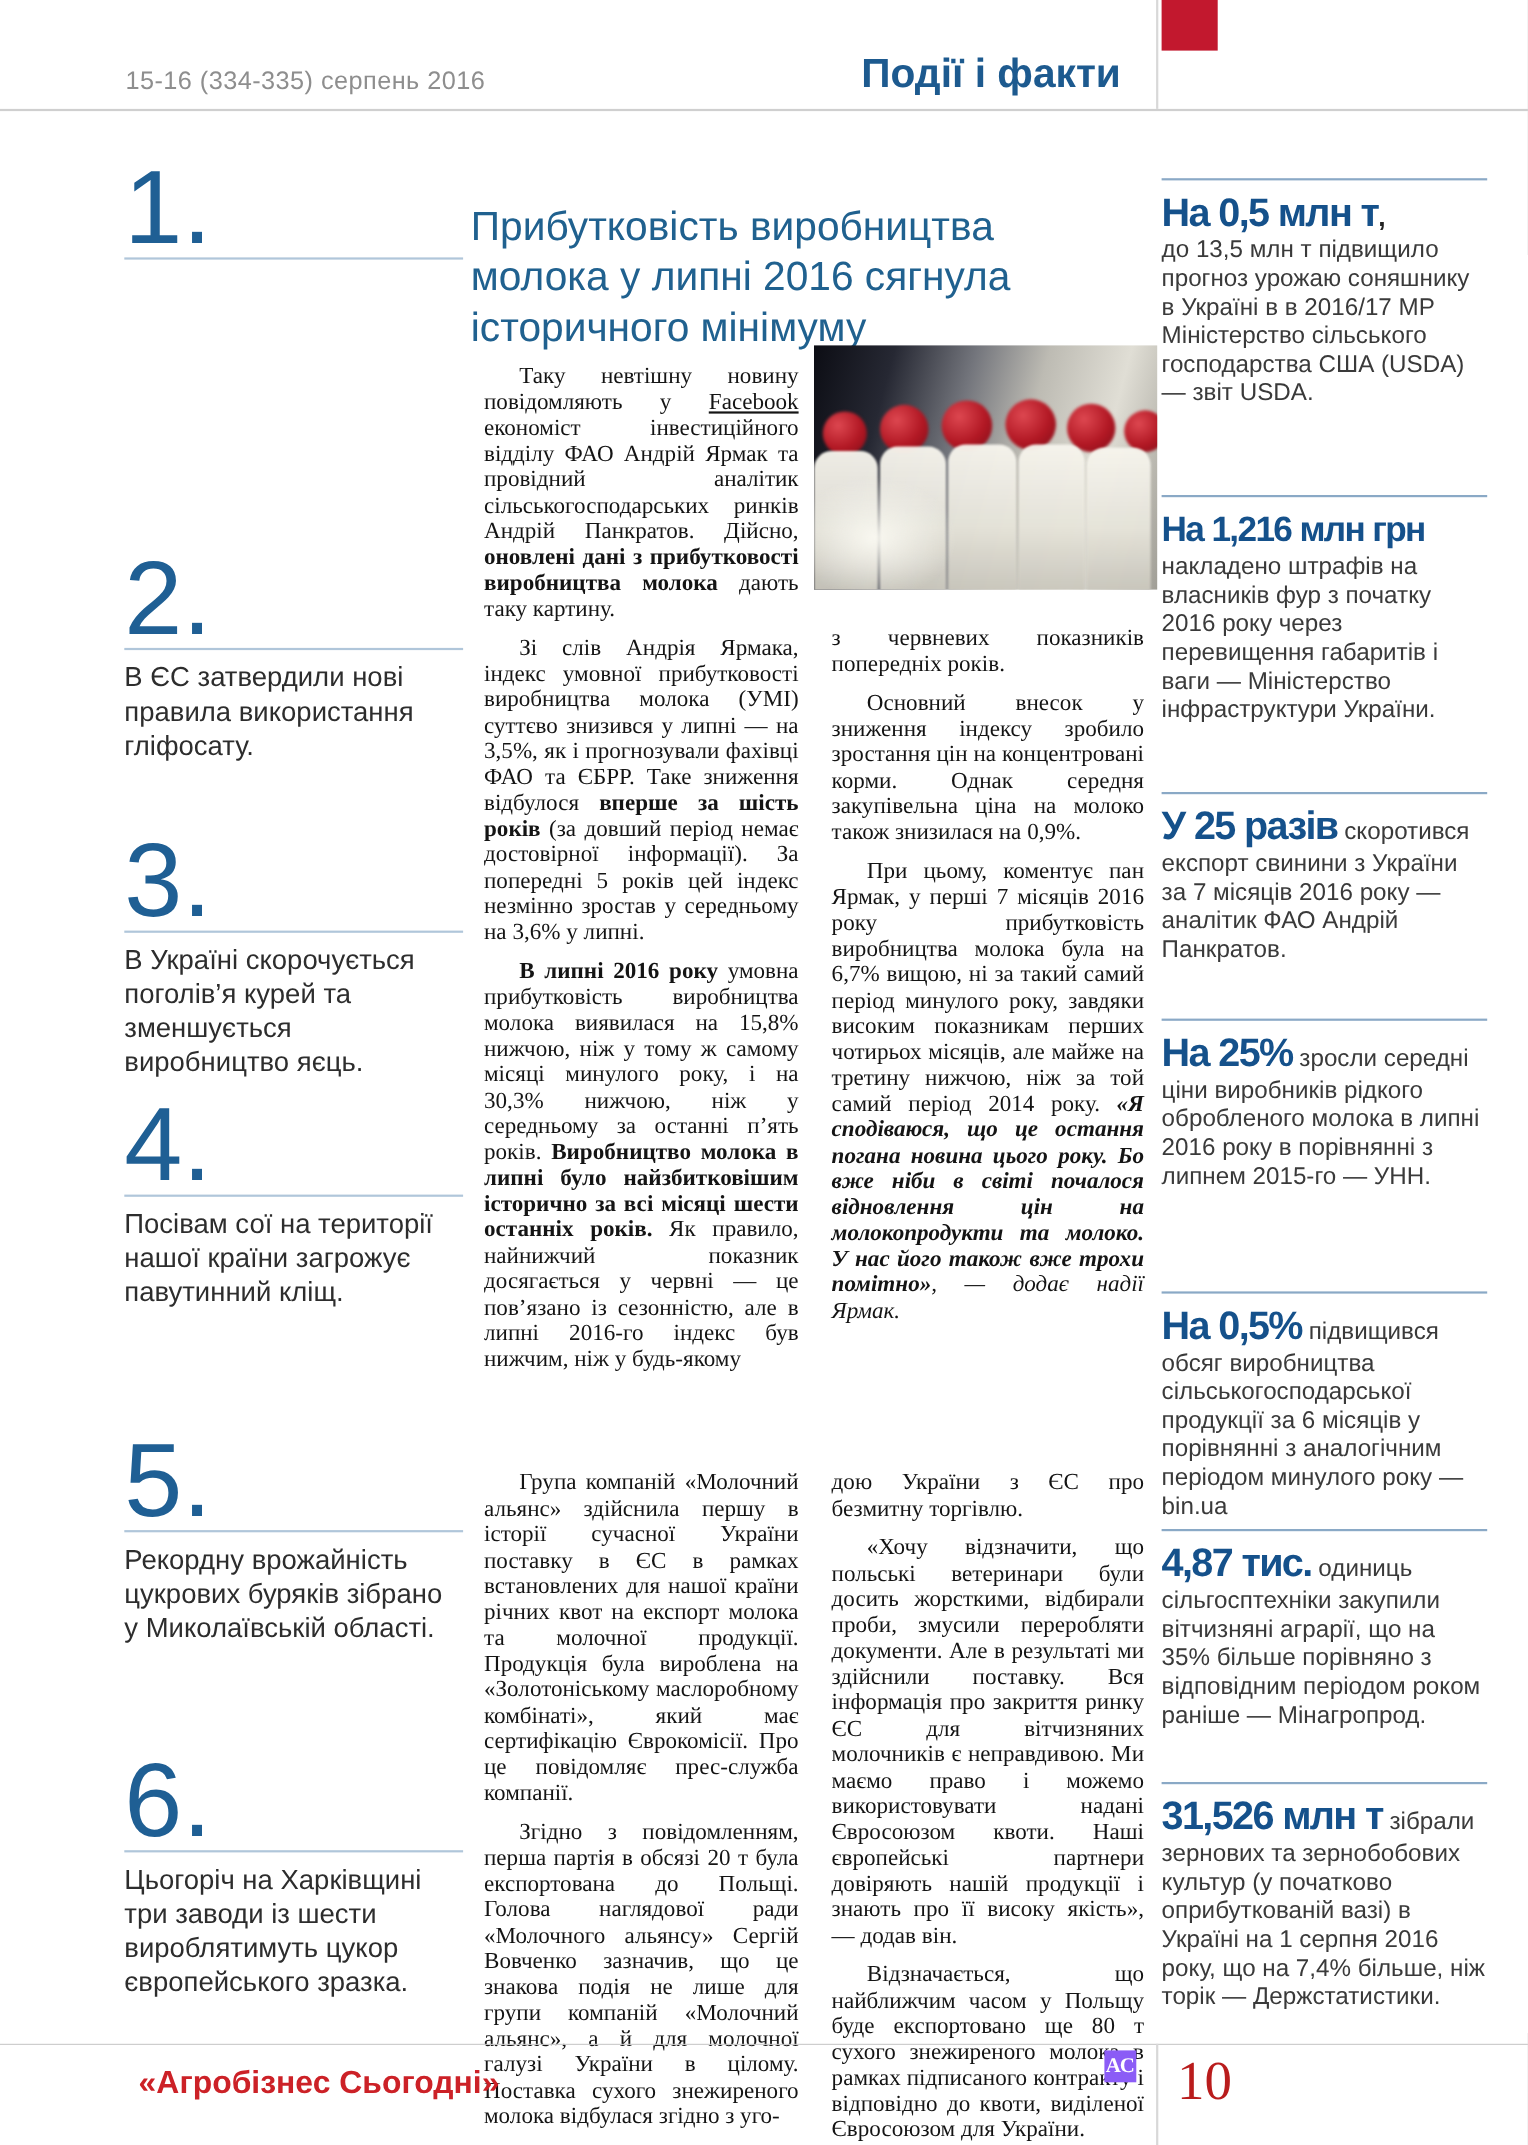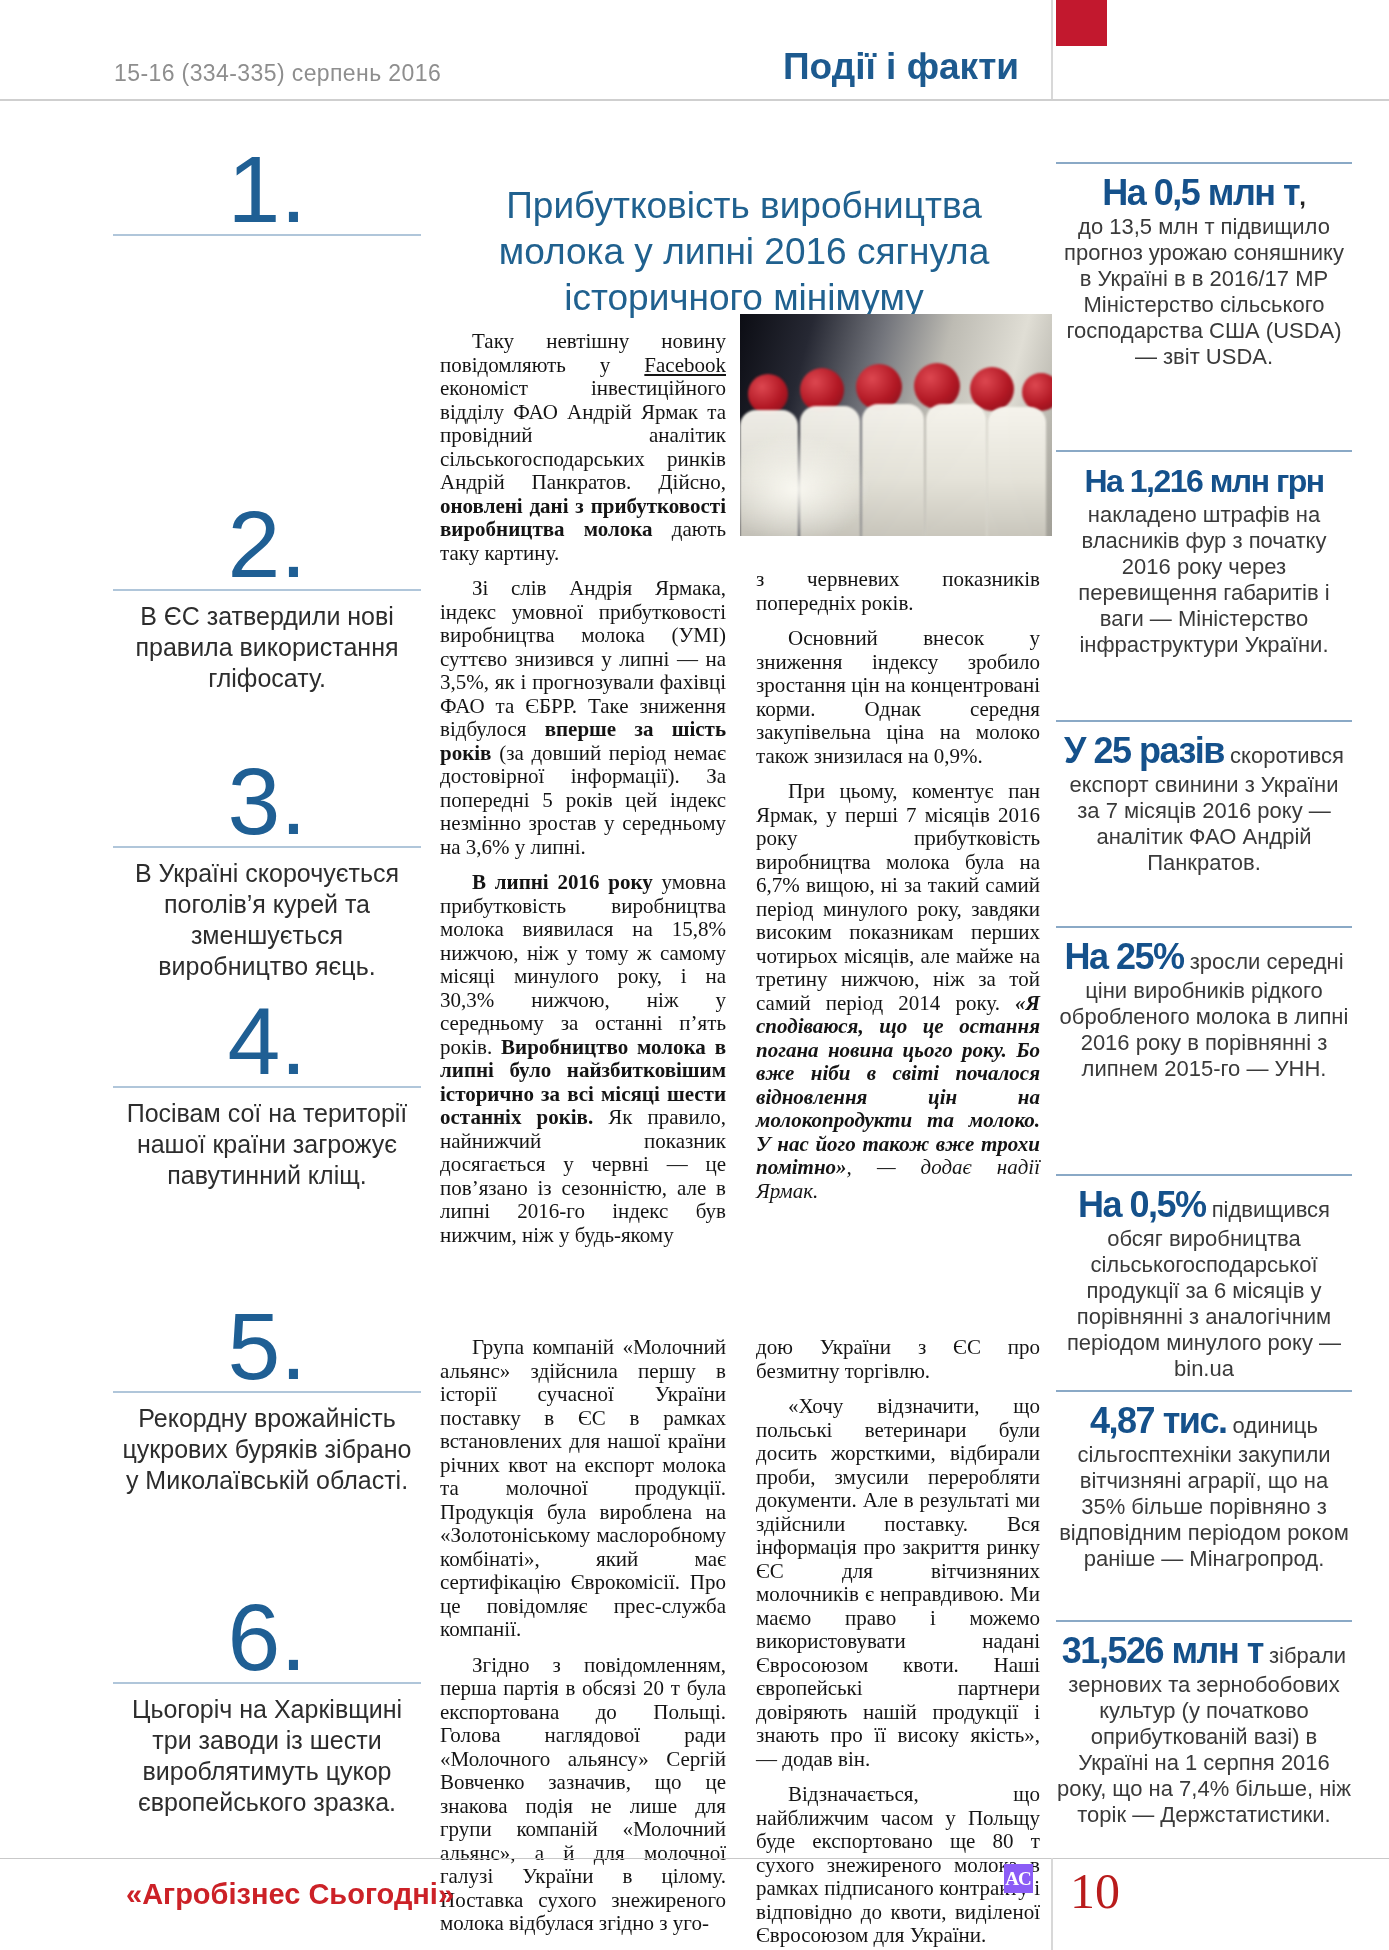--- a/index.html
+++ b/index.html
@@ -1,18 +1,18 @@
 <!DOCTYPE html>
 <html lang="uk"><head>
 <meta charset="utf-8">
 <style>
   html,body{margin:0;padding:0;background:#8a8a8a;}
   .page{position:relative;width:1389px;height:1950px;background:#ffffff;overflow:hidden;
         font-family:"Liberation Sans",sans-serif;color:#222;}
-  .abs{position:absolute;text-align:center;}
+  .abs{position:absolute;}
 
   
   .issue{left:114px;top:60px;font-size:23px;color:#8e8e8e;letter-spacing:.4px;}
   .section-title{right:370px;top:46px;font-size:37px;font-weight:700;color:#1d5a8f;}
   .hdr-rule{left:0;top:99px;width:1389px;height:2px;background:#cfcfcf;}
   .hdr-v{left:1051px;top:0;width:2px;height:99px;background:#d8d8d8;}
   .corner-tab{left:1056px;top:0;width:51px;height:46px;background:#c2182e;}
 
   
   .digest-item{left:113px;width:308px;}

